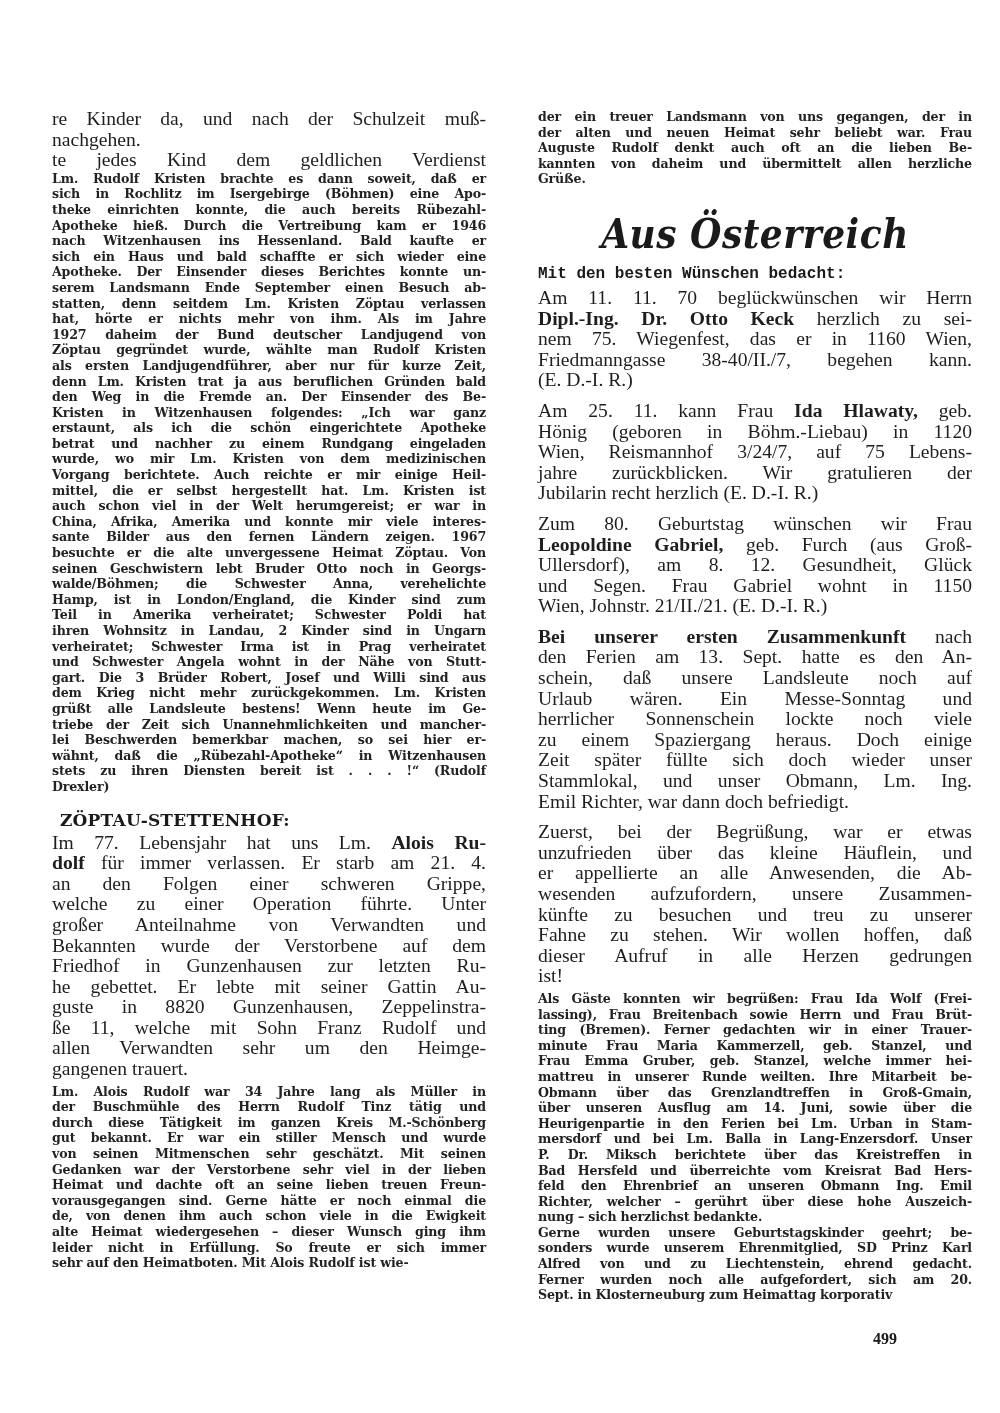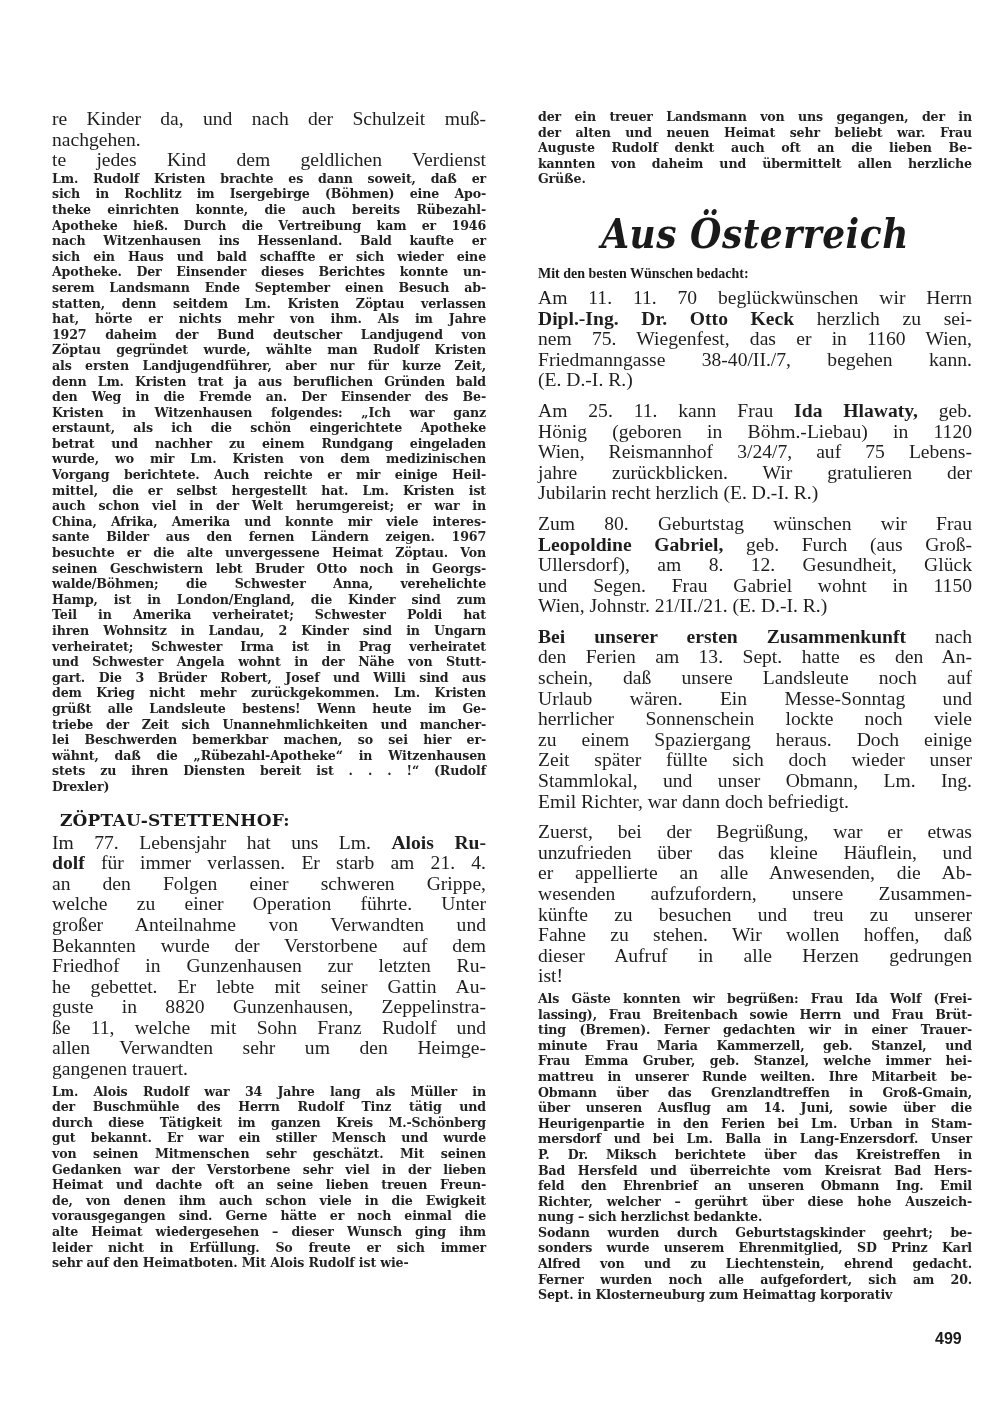--- a/index.html
+++ b/index.html
@@ -8,24 +8,24 @@
   #col-left { left: 52px; }
   #col-right { left: 515px; margin-left: 23px; }
   .para { margin: 0; }
   .ln { display: block; text-align: justify; text-align-last: justify; white-space: nowrap; overflow: visible; }
   .ln.last { text-align-last: left; }
   .small { font-family: "DejaVu Serif", serif; font-size: 12.6px; line-height: 15.6px; letter-spacing: -0.15px; font-weight: 600; color: #222; }
   .large { font-family: "Liberation Serif", serif; font-size: 19.6px; line-height: 20.6px; color: #1e1e1e; }
   .gap-s { height: 4px; }
   .gap-m { height: 10px; }
   .section-heading { font-family: "DejaVu Serif", serif; font-weight: 700; font-size: 17px; line-height: 22px; margin: 14px 0 2px 8px; letter-spacing: 0.2px; }
-  .sub-heading { font-family: Liberation Serif, serif; font-weight: 700; font-size: 14px; line-height: 22px; margin: 0 0 3px 0; }
+  .sub-heading { font-family: Liberation Mono, monospace; font-weight: 700; font-size: 16px; line-height: 22px; margin: 0 0 3px 0; }
   .fraktur { font-family: "DejaVu Serif", serif; font-weight: 900; font-size: 36px; text-align: center; line-height: 40px; margin: 26px 0 10px 0; letter-spacing: 0.5px; font-style: italic; transform: scaleY(1.15); }
   b { font-weight: 700; }
-  .page-number { position: absolute; left: 935px; top: 1330px; font-family: Liberation Sans, sans-serif; font-weight: 700; font-size: 16px; }
+  .page-number { position: absolute; left: 873px; top: 1330px; font-family: Liberation Serif, serif; font-weight: 700; font-size: 16px; }
 </style>
 </head>
 <body>
 
 <div id="col-left" class="col">
   <div class="para large">
       <span class="ln">re Kinder da, und nach der Schulzeit muß-</span>
       <span class="ln last">nachgehen.</span>
       <span class="ln">te jedes Kind dem geldlichen Verdienst</span>
     </div>
@@ -88,22 +88,22 @@
     </div>
   <div class="gap-s"></div>
   <div class="para small">
       <span class="ln">Lm. Alois Rudolf war 34 Jahre lang als Müller in</span>
       <span class="ln">der Buschmühle des Herrn Rudolf Tinz tätig und</span>
       <span class="ln">durch diese Tätigkeit im ganzen Kreis M.-Schönberg</span>
       <span class="ln">gut bekannt. Er war ein stiller Mensch und wurde</span>
       <span class="ln">von seinen Mitmenschen sehr geschätzt. Mit seinen</span>
       <span class="ln">Gedanken war der Verstorbene sehr viel in der lieben</span>
       <span class="ln">Heimat und dachte oft an seine lieben treuen Freun-</span>
+      <span class="ln">vorausgegangen sind. Gerne hätte er noch einmal die</span>
       <span class="ln">de, von denen ihm auch schon viele in die Ewigkeit</span>
-      <span class="ln">vorausgegangen sind. Gerne hätte er noch einmal die</span>
       <span class="ln">alte Heimat wiedergesehen – dieser Wunsch ging ihm</span>
       <span class="ln">leider nicht in Erfüllung. So freute er sich immer</span>
       <span class="ln last">sehr auf den Heimatboten. Mit Alois Rudolf ist wie-</span>
     </div>
 </div>
 
 <div id="col-right" class="col">
   <div class="para small">
       <span class="ln">der ein treuer Landsmann von uns gegangen, der in</span>
       <span class="ln">der alten und neuen Heimat sehr beliebt war. Frau</span>
@@ -171,21 +171,21 @@
       <span class="ln">über unseren Ausflug am 14. Juni, sowie über die</span>
       <span class="ln">Heurigenpartie in den Ferien bei Lm. Urban in Stam-</span>
       <span class="ln">mersdorf und bei Lm. Balla in Lang-Enzersdorf. Unser</span>
       <span class="ln">P. Dr. Miksch berichtete über das Kreistreffen in</span>
       <span class="ln">Bad Hersfeld und überreichte vom Kreisrat Bad Hers-</span>
       <span class="ln">feld den Ehrenbrief an unseren Obmann Ing. Emil</span>
       <span class="ln">Richter, welcher – gerührt über diese hohe Auszeich-</span>
       <span class="ln last">nung – sich herzlichst bedankte.</span>
     </div>
   <div class="para small">
-      <span class="ln">Sodann wurden durch Geburtstagskinder geehrt; be-</span>
+      <span class="ln">Gerne wurden unsere Geburtstagskinder geehrt; be-</span>
       <span class="ln">sonders wurde unserem Ehrenmitglied, SD Prinz Karl</span>
       <span class="ln">Alfred von und zu Liechtenstein, ehrend gedacht.</span>
       <span class="ln">Ferner wurden noch alle aufgefordert, sich am 20.</span>
       <span class="ln last">Sept. in Klosterneuburg zum Heimattag korporativ</span>
     </div>
 </div>
 
 <div class="page-number">499</div>
 
 </body></html>

